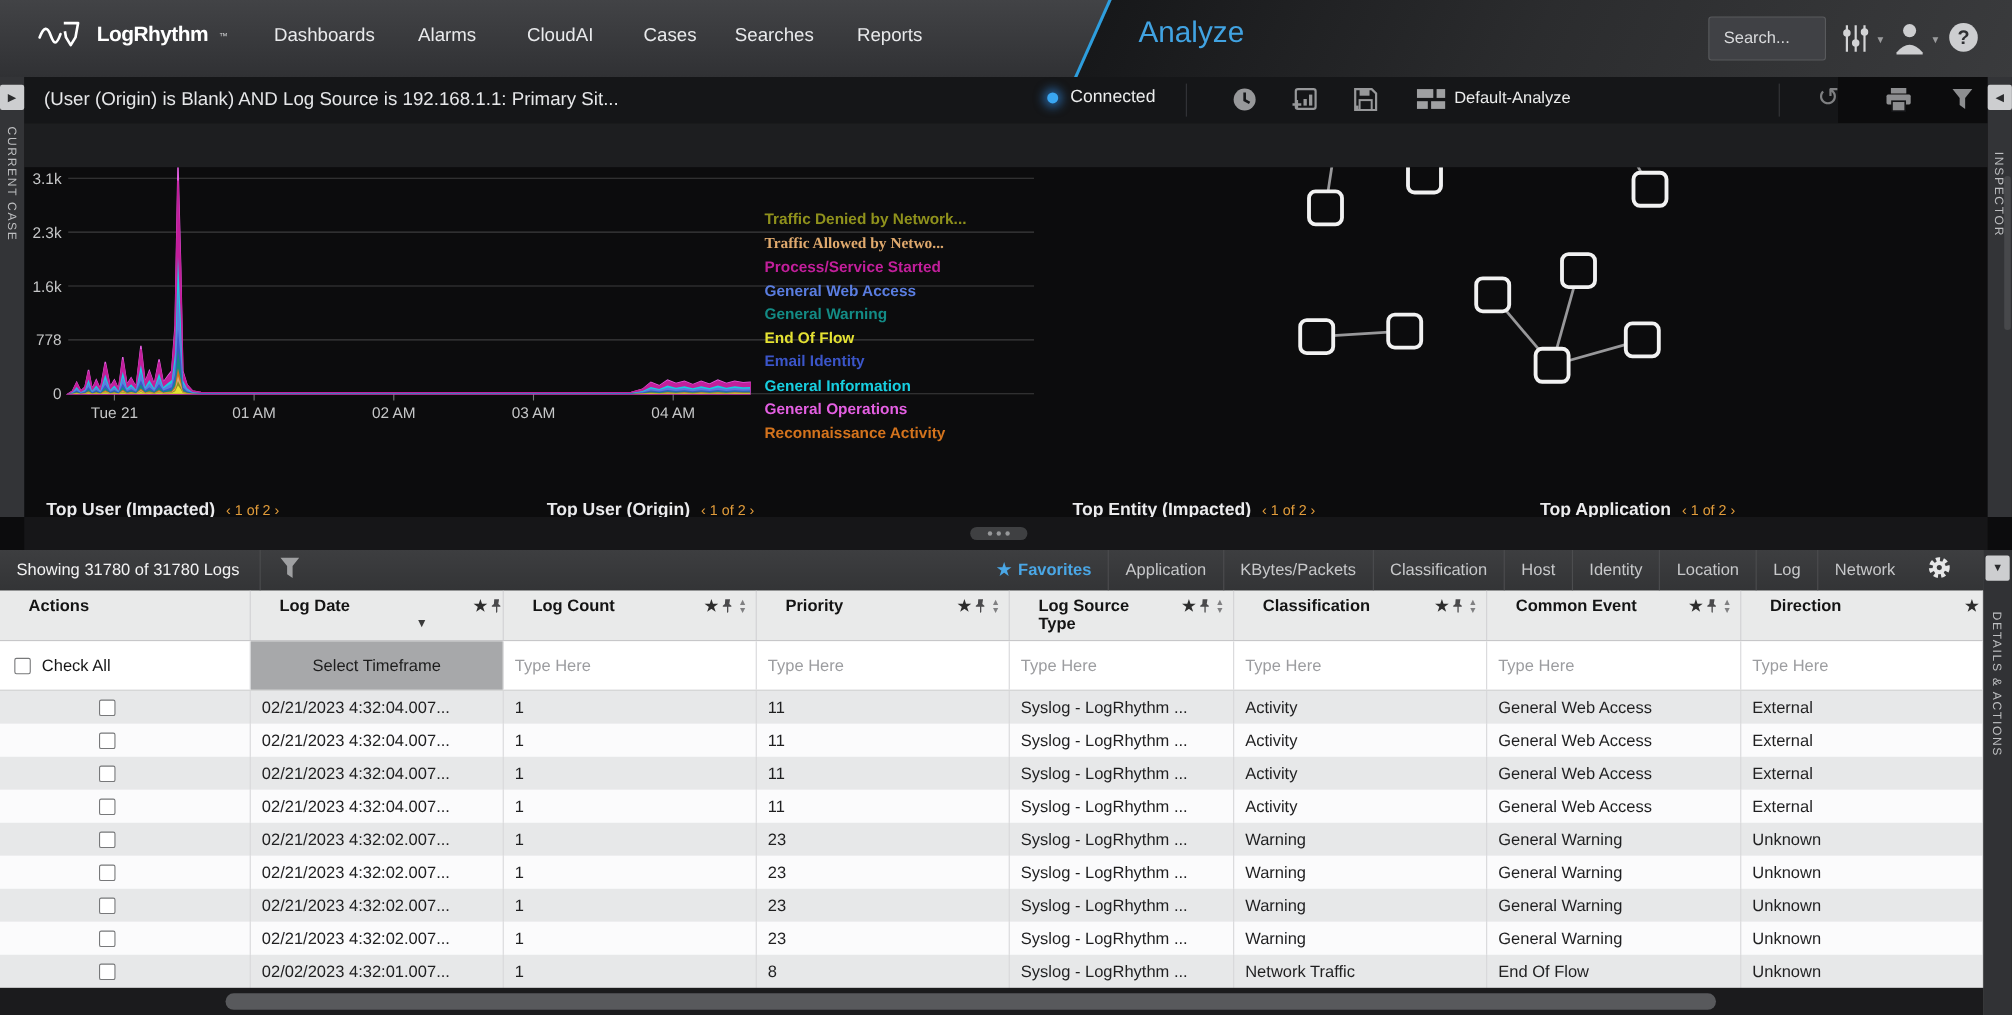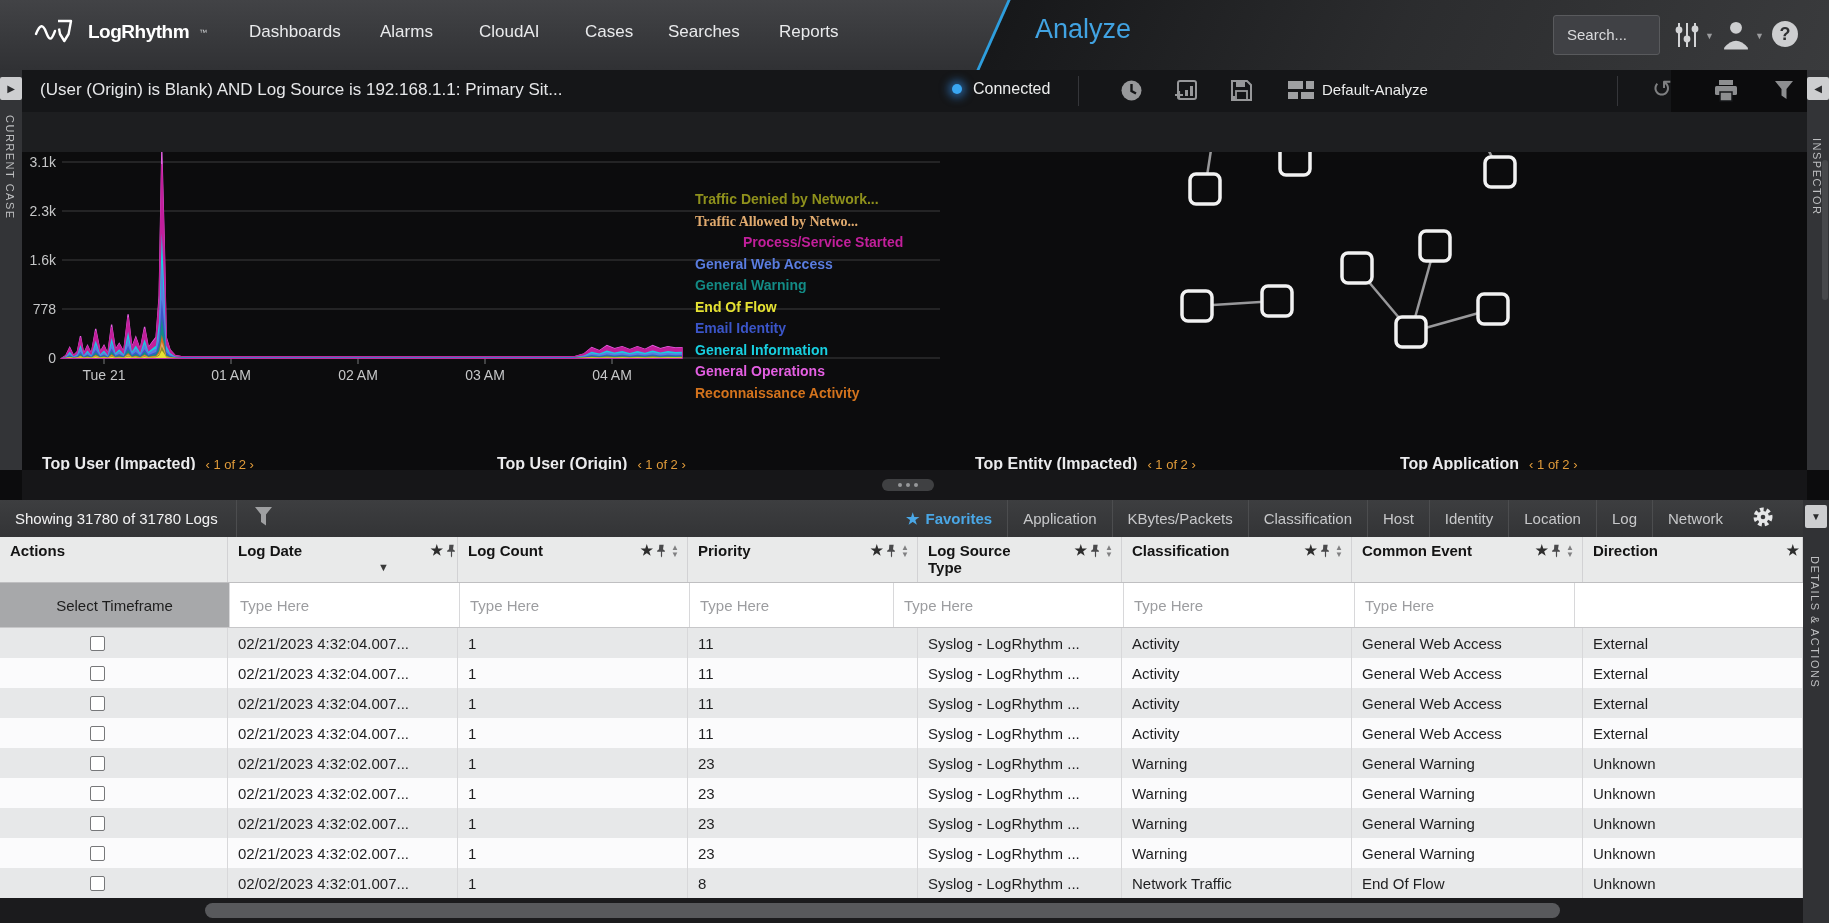--- a/index.html
+++ b/index.html
@@ -55,21 +55,21 @@
   #toolbar-div1 { width:1px; height:37px; background:#4c4d4f; margin-left:18px; }
   #tabs { position:absolute; right:27px; top:0; height:37px; display:flex; align-items:center; }
   .tab { height:37px; line-height:37px; padding:0 15px; color:#c7c8ca; font-size:15px;
     border-left:1px solid #4c4d4f; cursor:pointer; white-space:nowrap; }
   .tab:last-of-type { border-right:1px solid #4c4d4f; }
   .tab.active { color:#4aa7e6; font-weight:bold; border-left:none; }
   .tab.active .tabstar { color:#4aa7e6; margin-right:6px; }
 
   #thead { position:absolute; left:0; top:37px; width:1803px; height:46px; background:#e9eaea;
     display:flex; border-bottom:1px solid #bfbfc1; }
-  .th { border-right:1px solid #d2d2d4; padding:5px 0 0 10px; color:#141414;
+  .th { border-right:1px solid #d2d2d4; padding:5px 0 0 26px; color:#141414;
     font-size:15px; font-weight:bold; position:relative; }
   .th .hrow { display:flex; align-items:flex-start; }
   .th .label { margin-right:auto; padding-right:4px; line-height:17px; }
   .hstar { font-size:14px; color:#2d2d2d; margin:0 3px; }
   .harrows { display:flex; flex-direction:column; font-size:8px; color:#808082; line-height:7px; margin:2px 8px 0 4px; }
   .sortdesc { position:absolute; left:150px; top:24px; font-size:11px; color:#3a3a3a; }
 
   #tfilter { position:absolute; left:0; top:83px; width:1803px; height:45px; background:#fff;
     display:flex; border-bottom:1px solid #c7c7c9; }
   .fcell { border-right:1px solid #d8d8da; display:flex; align-items:center; font-size:15px; }
@@ -236,21 +236,21 @@
         <path d="M40.1 206 L40.1 206.0 L43.9 205.3 L47.7 203.1 L51.5 205.3 L55.3 204.2 L58.5 199.8 L61.7 204.8 L65.5 202.5 L69.3 204.8 L73.7 197.8 L78.2 204.2 L82.0 202.5 L85.8 204.8 L89.6 196.6 L93.4 203.7 L97.2 201.9 L101.7 204.2 L106.1 193.7 L109.9 203.1 L113.8 200.1 L118.2 203.7 L122.6 197.2 L126.4 203.1 L130.9 201.3 L134.1 200.1 L137.2 188.4 L139.8 147.4 L142.3 173.8 L144.2 200.1 L148.0 203.7 L153.1 205.3 L160.7 205.6 L183.6 205.7 L272.5 205.7 L399.5 205.7 L501.1 205.7 L551.9 205.6 L562.1 204.8 L569.7 203.1 L577.3 203.9 L584.9 202.5 L592.5 203.4 L600.2 202.8 L607.8 203.7 L615.4 202.8 L623.0 203.5 L630.6 202.5 L638.3 203.4 L645.9 202.8 L653.5 203.2 L659.9 203.1 L659.9 206 Z" fill="#3b55c8" stroke="none" stroke-width="1.3"></path>
         <path d="M40.1 206 L40.1 206.0 L43.9 205.5 L47.7 204.0 L51.5 205.5 L55.3 204.8 L58.5 201.8 L61.7 205.2 L65.5 203.6 L69.3 205.2 L73.7 200.4 L78.2 204.8 L82.0 203.6 L85.8 205.2 L89.6 199.6 L93.4 204.4 L97.2 203.2 L101.7 204.8 L106.1 197.5 L109.9 204.0 L113.8 202.0 L118.2 204.4 L122.6 200.0 L126.4 204.0 L130.9 202.8 L134.1 202.0 L137.2 193.9 L139.8 165.7 L142.3 183.8 L144.2 202.0 L148.0 204.4 L153.1 205.5 L160.7 205.8 L183.6 205.8 L272.5 205.8 L399.5 205.8 L501.1 205.8 L551.9 205.8 L562.1 205.2 L569.7 204.0 L577.3 204.6 L584.9 203.6 L592.5 204.2 L600.2 203.8 L607.8 204.4 L615.4 203.8 L623.0 204.3 L630.6 203.6 L638.3 204.2 L645.9 203.8 L653.5 204.1 L659.9 204.0 L659.9 206 Z" fill="#138b85" stroke="none" stroke-width="1.3"></path>
         <path d="M40.1 206 L40.1 206.0 L43.9 205.7 L47.7 204.8 L51.5 205.7 L55.3 205.3 L58.5 203.6 L61.7 205.5 L65.5 204.6 L69.3 205.5 L73.7 202.7 L78.2 205.3 L82.0 204.6 L85.8 205.5 L89.6 202.3 L93.4 205.1 L97.2 204.4 L101.7 205.3 L106.1 201.1 L109.9 204.8 L113.8 203.7 L118.2 205.1 L122.6 202.5 L126.4 204.8 L130.9 204.1 L134.1 203.7 L137.2 199.0 L139.8 182.7 L142.3 193.2 L144.2 203.7 L148.0 205.1 L153.1 205.7 L160.7 205.9 L183.6 205.9 L272.5 205.9 L399.5 205.9 L501.1 205.9 L551.9 205.9 L562.1 205.5 L569.7 204.8 L577.3 205.2 L584.9 204.6 L592.5 205.0 L600.2 204.7 L607.8 205.1 L615.4 204.7 L623.0 205.0 L630.6 204.6 L638.3 205.0 L645.9 204.7 L653.5 204.9 L659.9 204.8 L659.9 206 Z" fill="#d3731d" stroke="none" stroke-width="1.3"></path>
         <path d="M40.1 206 L40.1 206.0 L43.9 205.8 L47.7 205.2 L51.5 205.8 L55.3 205.5 L58.5 204.3 L61.7 205.7 L65.5 205.0 L69.3 205.7 L73.7 203.8 L78.2 205.5 L82.0 205.0 L85.8 205.7 L89.6 203.4 L93.4 205.4 L97.2 204.9 L101.7 205.5 L106.1 202.6 L109.9 205.2 L113.8 204.4 L118.2 205.4 L122.6 203.6 L126.4 205.2 L130.9 204.7 L134.1 204.4 L137.2 201.2 L139.8 189.9 L142.3 197.2 L144.2 204.4 L148.0 205.4 L153.1 205.8 L160.7 205.9 L183.6 205.9 L272.5 205.9 L399.5 205.9 L501.1 205.9 L551.9 205.9 L562.1 205.7 L569.7 205.2 L577.3 205.4 L584.9 205.0 L592.5 205.3 L600.2 205.1 L607.8 205.4 L615.4 205.1 L623.0 205.3 L630.6 205.0 L638.3 205.3 L645.9 205.1 L653.5 205.2 L659.9 205.2 L659.9 206 Z" fill="#e0aa6e" stroke="none" stroke-width="1.3"></path>
         <path d="M40.1 206 L40.1 206.0 L43.9 205.9 L47.7 205.4 L51.5 205.9 L55.3 205.7 L58.5 204.8 L61.7 205.8 L65.5 205.3 L69.3 205.8 L73.7 204.4 L78.2 205.7 L82.0 205.3 L85.8 205.8 L89.6 204.1 L93.4 205.5 L97.2 205.2 L101.7 205.7 L106.1 203.6 L109.9 205.4 L113.8 204.8 L118.2 205.5 L122.6 204.3 L126.4 205.4 L130.9 205.1 L134.1 204.8 L137.2 202.5 L139.8 194.3 L142.3 199.6 L144.2 204.8 L148.0 205.5 L153.1 205.9 L160.7 205.9 L183.6 205.9 L272.5 205.9 L399.5 205.9 L501.1 205.9 L551.9 205.9 L562.1 205.8 L569.7 205.4 L577.3 205.6 L584.9 205.3 L592.5 205.5 L600.2 205.4 L607.8 205.5 L615.4 205.4 L623.0 205.5 L630.6 205.3 L638.3 205.5 L645.9 205.4 L653.5 205.4 L659.9 205.4 L659.9 206 Z" fill="#8f911c" stroke="none" stroke-width="1.3"></path>
         <path d="M40.1 206 L40.1 206.0 L43.9 205.9 L47.7 205.6 L51.5 205.9 L55.3 205.8 L58.5 205.2 L61.7 205.8 L65.5 205.5 L69.3 205.8 L73.7 204.9 L78.2 205.8 L82.0 205.5 L85.8 205.8 L89.6 204.8 L93.4 205.7 L97.2 205.5 L101.7 205.8 L106.1 204.4 L109.9 205.6 L113.8 205.2 L118.2 205.7 L122.6 204.9 L126.4 205.6 L130.9 205.4 L134.1 205.2 L137.2 203.7 L139.8 198.4 L142.3 201.8 L144.2 205.2 L148.0 205.7 L153.1 205.9 L160.7 206.0 L183.6 206.0 L272.5 206.0 L399.5 206.0 L501.1 206.0 L551.9 206.0 L562.1 205.8 L569.7 205.6 L577.3 205.7 L584.9 205.5 L592.5 205.7 L600.2 205.6 L607.8 205.7 L615.4 205.6 L623.0 205.7 L630.6 205.5 L638.3 205.7 L645.9 205.6 L653.5 205.6 L659.9 205.6 L659.9 206 Z" fill="#e5e233" stroke="none" stroke-width="1.3"></path>
       </svg>
     <div id="legend">
         <div style="color:#8f911c;">Traffic Denied by Network...</div>
         <div style="color:#e0aa6e;font-family:Liberation Serif, serif;">Traffic Allowed by Netwo...</div>
-        <div style="color:#c21f9b;margin-left:48px;">Process/Service Started</div>
+        <div style="color:#c21f9b;">Process/Service Started</div>
         <div style="color:#5a7de0;">General Web Access</div>
         <div style="color:#138b85;">General Warning</div>
         <div style="color:#e5e233;">End Of Flow</div>
         <div style="color:#3b55c8;">Email Identity</div>
         <div style="color:#18cfe0;">General Information</div>
         <div style="color:#e45fe2;">General Operations</div>
         <div style="color:#d3731d;">Reconnaissance Activity</div>
       </div>
     <svg id="nodegraph" class="abs" style="left:1108px;top:0;" width="460" height="318" viewBox="0 0 460 318">
         <line x1="67" y1="154" x2="147" y2="149" stroke="#98989a" stroke-width="2.5"></line>
@@ -394,20 +394,24 @@
         </div>
       </div>
       <div class="th" style="width:220px;">
         <div class="hrow">
           <span class="label">Direction</span>
           <span class="hstar">★</span>
         </div>
       </div>
     </div>
   <div id="tfilter">
+      <div class="fcell" style="width:228px;">
+        <div class="checkbox" style="margin-left:13px;"></div>
+        <span id="checkall-label">Check All</span>
+      </div>
       <div class="fcell" style="width:230px;">
         <div id="timeframe-btn">Select Timeframe</div>
       </div>
       <div class="fcell" style="width:230px;">
         <span class="placeholder">Type Here</span>
       </div>
       <div class="fcell" style="width:230px;">
         <span class="placeholder">Type Here</span>
       </div>
       <div class="fcell" style="width:204px;">

